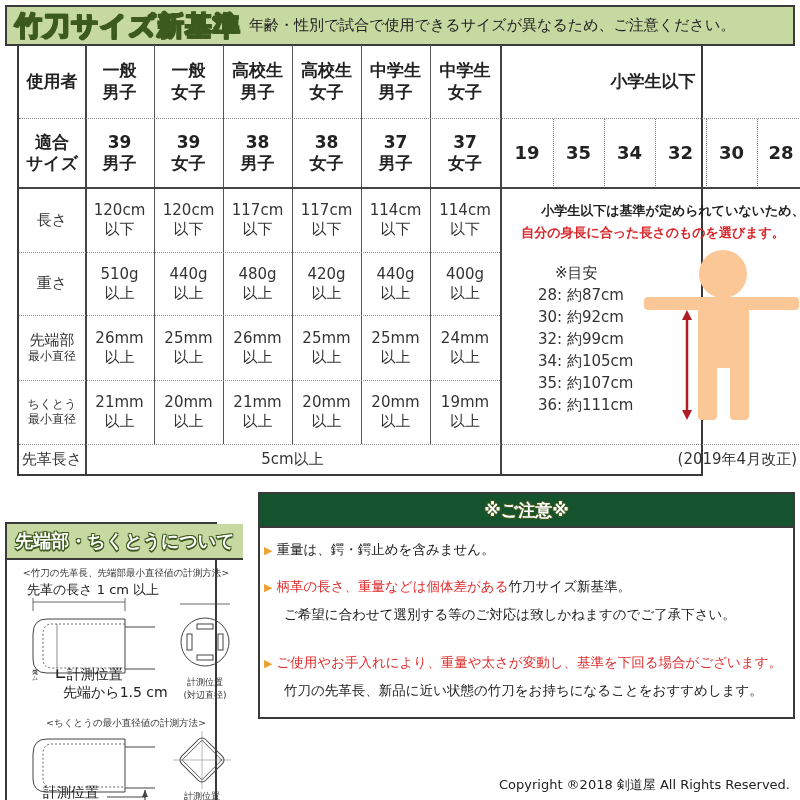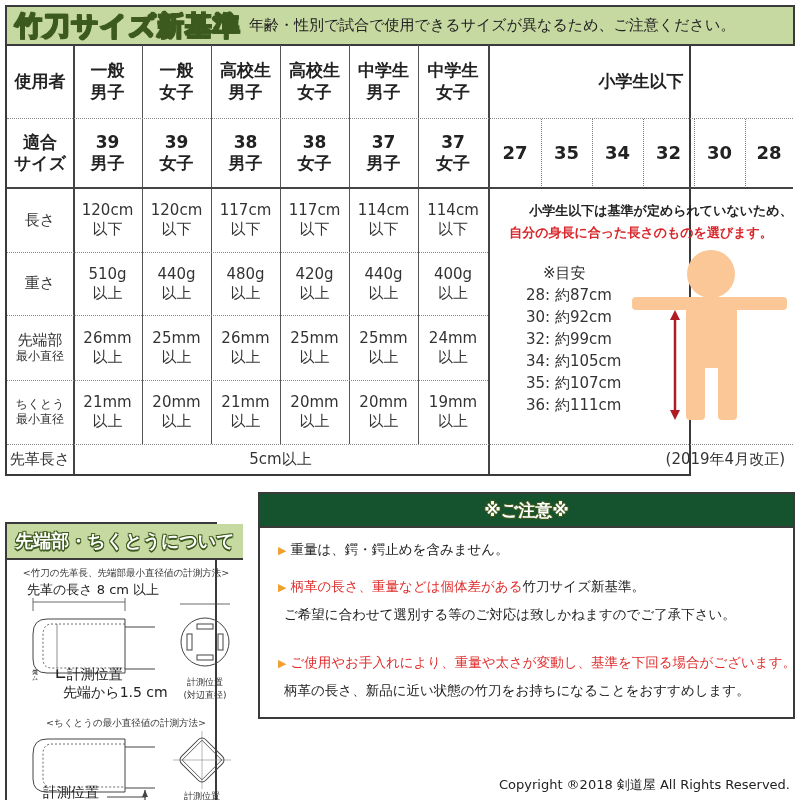--- a/index.html
+++ b/index.html
@@ -9,21 +9,21 @@
 
   
   .title-bar { left: 5px; top: 5px; width: 790px; height: 41px; background: #c6d9a0;
                border: 2px solid #3a3a3a; display: flex; align-items: center; padding-left: 8px; }
   .title-main { font-size: 27px; font-weight: bold; color: #ffffff; letter-spacing: 1px;
                 -webkit-text-stroke: 1.5px #3d5a1e; text-shadow: 1px 1px 0 #3d5a1e, -1px -1px 0 #3d5a1e, 1px -1px 0 #3d5a1e, -1px 1px 0 #3d5a1e;
                 font-family: "DejaVu Sans", sans-serif; }
   .title-sub { font-size: 15px; color: #222; margin-left: 8px; white-space: nowrap; }
 
   
-  .tbl { left: 5px; top: 45px; width: 686px; height: 431px; border: 2px solid #3a3a3a; border-top: none; }
+  .tbl { left: 17px; top: 45px; width: 686px; height: 431px; border: 2px solid #3a3a3a; border-top: none; }
   .cell { position: absolute; display: flex; flex-direction: column; align-items: center; justify-content: center;
           text-align: center; line-height: 1.25; }
   .vline { position: absolute; width: 0; border-left: 1px solid #555; }
   .vline.thick { border-left: 2px solid #444; }
   .vline.dot { border-left: 1px dotted #777; }
   .hline { position: absolute; height: 0; border-top: 1px dotted #888; }
   .hline.solid { border-top: 2px solid #444; }
   .hdr { font-size: 17px; font-weight: bold; color: #222; }
   .lbl { font-size: 15px; color: #333; }
   .lbl-sm { font-size: 12px; color: #333; }
@@ -46,21 +46,21 @@
                      text-shadow: 1px 1px 0 #3d5a1e, -1px -1px 0 #3d5a1e, 1px -1px 0 #3d5a1e, -1px 1px 0 #3d5a1e, 0 2px 0 #3d5a1e; }
   .tiny { font-size: 9px; color: #333; }
   .small { font-size: 12px; color: #222; }
 
   
   .notes-box { left: 258px; top: 492px; width: 537px; height: 227px; border: 2px solid #3a3a3a; }
   .notes-title { position: absolute; left: 0; top: 0; width: 533px; height: 34px; background: #14532d;
                  border-bottom: 2px solid #3a3a3a; display: flex; align-items: center; justify-content: center; }
   .notes-title span { font-size: 17px; font-weight: bold; color: #fff;
                       text-shadow: 1px 1px 0 #3d5a1e, -1px -1px 0 #3d5a1e, 1px -1px 0 #3d5a1e, -1px 1px 0 #3d5a1e; }
-  .note-line { position: absolute; left: 18px; font-size: 13.5px; color: #222; white-space: nowrap; }
+  .note-line { position: absolute; left: 4px; font-size: 13.5px; color: #222; white-space: nowrap; }
   .bullet { color: #f0a030; font-size: 11px; margin-right: 4px; }
   .red { color: #e02c2c; }
 
   .copyright { right: 10px; top: 776px; font-size: 13px; color: #222; white-space: nowrap; }
 </style>
 </head>
 <body>
 
 <div class="abs title-bar">
   <span class="title-main">竹刀サイズ新基準</span>
@@ -266,21 +266,21 @@
     </div>
 
   <div class="cell val" style="left:66px; top:400px; width:415px; height:29px;">
     <span>5cm以上</span>
   </div>
 
   <div class="cell hdr" style="left:482px; top:0; width:304px; height:73px;">
     <span>小学生以下</span>
   </div>
   <div class="cell num-big" style="left:482px; top:73px; width:52px; height:70px;">
-      <span>27</span>
+      <span>19</span>
     </div>
   <div class="cell num-big" style="left:534px; top:73px; width:51px; height:70px;">
       <span>35</span>
     </div>
   <div class="cell num-big" style="left:585px; top:73px; width:51px; height:70px;">
       <span>34</span>
     </div>
   <div class="cell num-big" style="left:636px; top:73px; width:51px; height:70px;">
       <span>32</span>
     </div>
@@ -322,21 +322,21 @@
   <div class="abs val" style="left:482px; top:400px; width:296px; height:29px; text-align:right; line-height:29px;">
     <span>(2019年4月改正)</span>
   </div>
 </div>
 
 <div class="abs info-box">
   <div class="info-title">
     <span>先端部・ちくとうについて</span>
   </div>
   <div class="abs tiny" style="left:3px; top:43px; width:232px; text-align:center; font-size:9.5px;">&lt;竹刀の先革長、先端部最小直径値の計測方法&gt;</div>
-  <div class="abs small" style="left:20px; top:57px; font-size:13px;">先革の長さ 8 cm 以上</div>
+  <div class="abs small" style="left:20px; top:57px; font-size:13px;">先革の長さ 1 cm 以上</div>
 
   <svg class="abs" style="left:20px; top:73px;" width="135" height="85">
     <line x1="6" y1="5" x2="98" y2="5" stroke="#444" stroke-width="0.8"></line>
     <line x1="6" y1="1" x2="6" y2="14" stroke="#444" stroke-width="0.8"></line>
     <line x1="98" y1="1" x2="98" y2="14" stroke="#444" stroke-width="0.8"></line>
     <path d="M 98 22 L 20 22 Q 6 22 6 37 L 6 62 Q 6 76 20 76 L 98 76 Z" fill="none" stroke="#444" stroke-width="1"></path>
     <line x1="98" y1="30" x2="128" y2="30" stroke="#444" stroke-width="1"></line>
     <line x1="98" y1="72" x2="128" y2="72" stroke="#444" stroke-width="1"></line>
     <path d="M 98 27 L 25 27 Q 16 27 16 38 L 16 62 Q 16 71 25 71 L 98 71" fill="none" stroke="#444" stroke-width="0.8" stroke-dasharray="2,2"></path>
     <line x1="30" y1="27" x2="30" y2="71" stroke="#444" stroke-width="0.6"></line>
@@ -398,17 +398,17 @@
   <div class="note-line" style="top:84px;">
     <span class="bullet">▶</span><span class="red">柄革の長さ、重量などは個体差がある</span><span>竹刀サイズ新基準。</span>
   </div>
   <div class="note-line" style="top:112px; left:24px;">
     <span>ご希望に合わせて選別する等のご対応は致しかねますのでご了承下さい。</span>
   </div>
   <div class="note-line" style="top:160px;">
     <span class="bullet">▶</span><span class="red">ご使用やお手入れにより、重量や太さが変動し、基準を下回る場合がございます。</span>
   </div>
   <div class="note-line" style="top:188px; left:24px;">
-    <span>柄革の長さ、新品に近い状態の竹刀をお持ちになることをおすすめします。</span>
+    <span>竹刀の先革長、新品に近い状態の竹刀をお持ちになることをおすすめします。</span>
   </div>
 </div>
 
 <div class="abs copyright">Copyright ®2018 剣道屋 All Rights Reserved.</div>
 
 </body></html>

